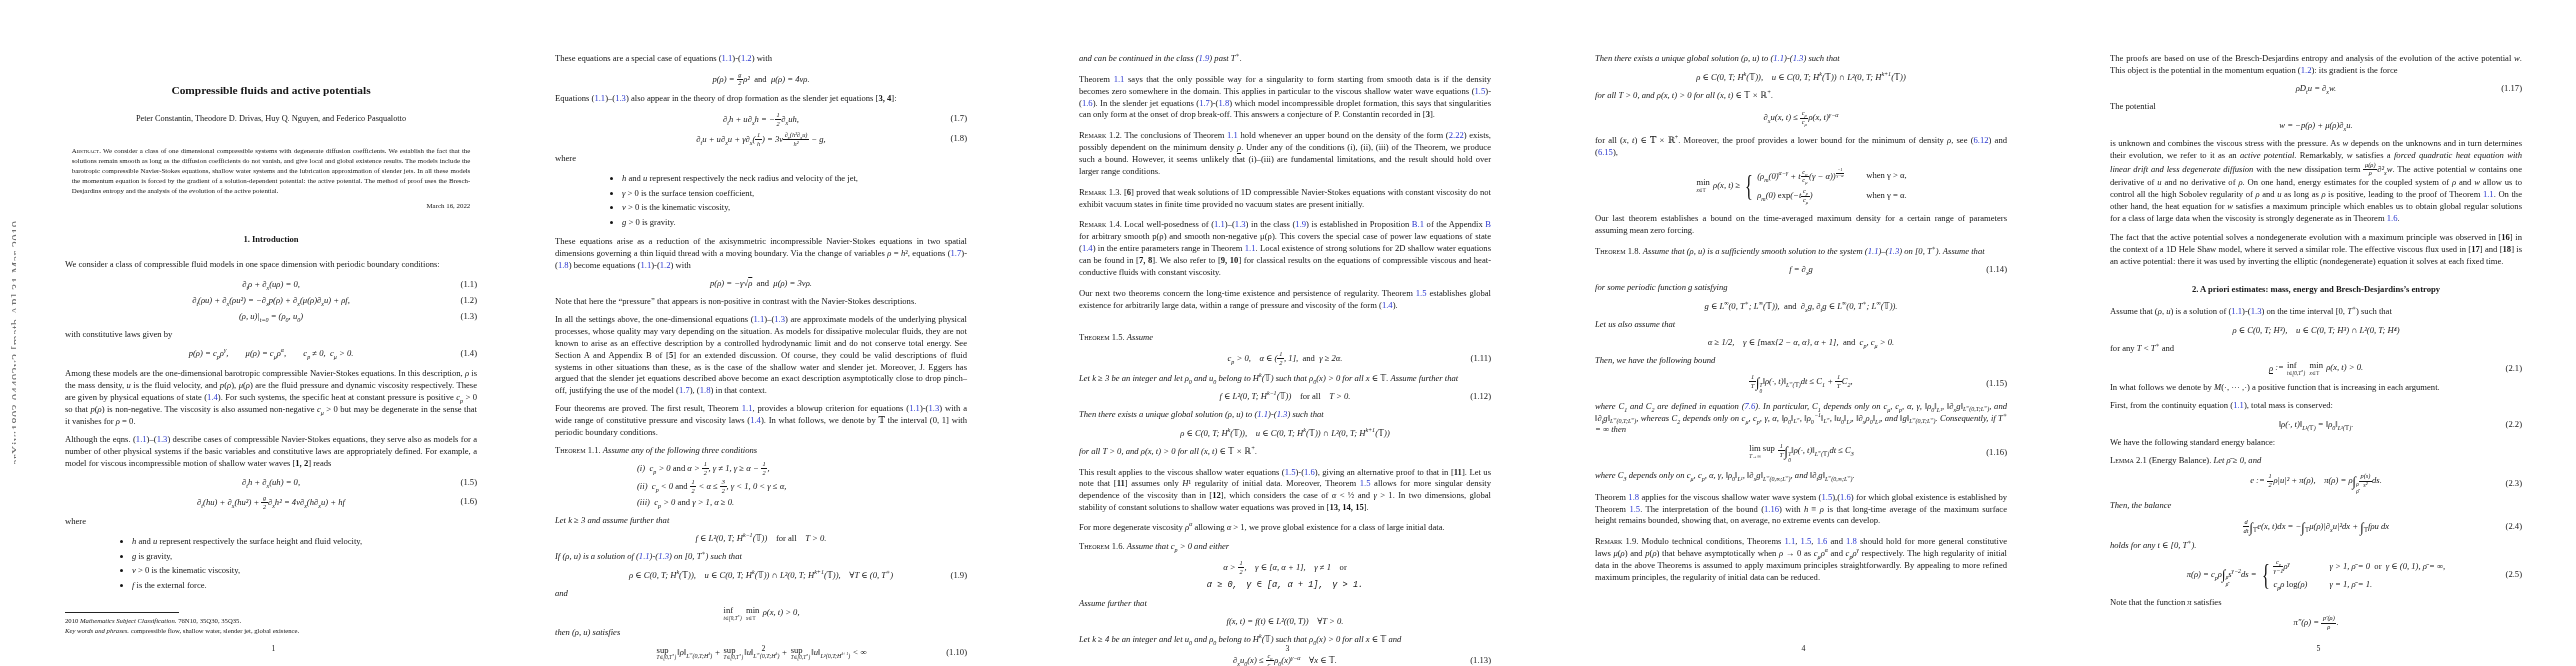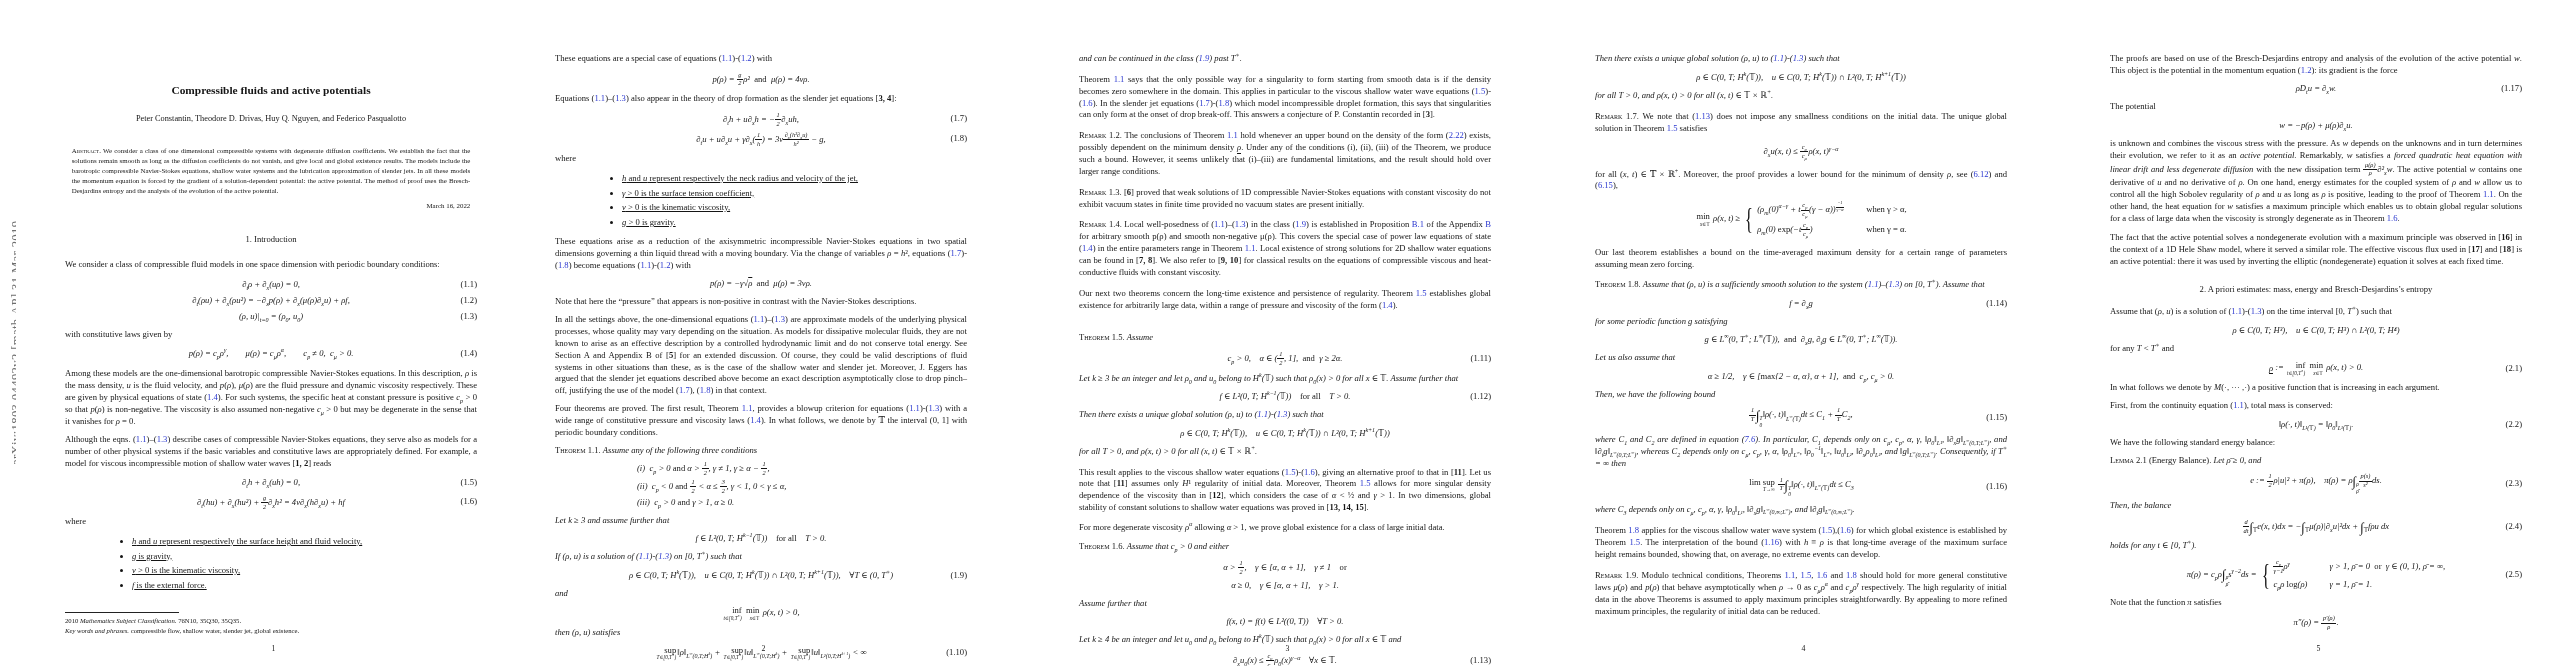--- a/index.html
+++ b/index.html
@@ -7,43 +7,43 @@
        font-family:"Liberation Serif","DejaVu Serif","DejaVu Sans",serif;color:var(--text,#151515);}
   .stamp{position:absolute;left:9px;top:143px;height:322px;writing-mode:vertical-rl;transform:rotate(180deg);
          font-size:12.8px;letter-spacing:0.3px;color:var(--stamp,#6e6e6e);white-space:nowrap;}
   .page{position:absolute;top:0;width:515px;height:667px;overflow:hidden;background:#fff;}
   .inner{box-sizing:border-box;height:100%;display:flex;flex-direction:column;padding:0 54px 32px 49px;
          font-size:8.6px;line-height:1.38;}
   .title{text-align:center;font-weight:bold;font-size:11.4px;}
   .authors{text-align:center;font-size:8.3px;margin-top:14.5px;}
   .abstract{font-size:6.9px;line-height:1.45;text-align:justify;margin-top:21px;padding:0 6.7px;}
   .date{font-size:6.9px;text-align:right;margin-top:5.6px;padding-right:6.7px;}
-  .section{text-align:center;font-weight:normal;margin-top:16.7px;}
+  .section{text-align:center;font-weight:bold;margin-top:16.7px;}
   .p,.thm{text-align:justify;margin-top:6.1px;}
   .thp{text-align:justify;margin-top:6.1px;font-style:italic;}
   .eq{position:relative;text-align:center;font-style:italic;margin-top:6.7px;}
   .eqc{display:inline-block;max-width:88%;}
   .eqn{position:absolute;right:0;top:50%;transform:translateY(-50%);font-style:normal;}
   .eni{font-style:italic;text-align:left;padding-left:82px;margin-top:2.2px;}
   ul.bl{margin:5px 0 0;padding-left:67px;}
-  ul.bl li{margin-top:2.8px;text-decoration:underline;}
+  ul.bl li{margin-top:2.8px;}
   .fnote{font-size:6.7px;line-height:1.4;}
   .frule{width:114px;border-top:0.6px solid #222;margin-bottom:2.8px;}
   .push{flex:1;}
   .gap{height:0;}
   .pnum{position:absolute;bottom:14.5px;left:0;right:0;text-align:center;font-size:7.8px;}
   .sc{font-variant:small-caps;}
   .up{font-style:normal;}
   .lk{color:var(--link,#2936cf);text-decoration:none;cursor:pointer;}
   b{font-weight:bold;}
   sub,sup{font-size:70%;line-height:0;}
   .fr{display:inline-block;vertical-align:-0.55em;text-align:center;font-size:74%;line-height:1.05;}
   .fr .tp{display:block;border-bottom:0.6px solid currentColor;padding:0 1.7px 0.6px;}
   .fr .bt{display:block;padding-top:0.6px;}
-  .op{display:inline-block;text-align:right;vertical-align:middle;line-height:1;margin:0 1.1px;}
+  .op{display:inline-block;text-align:left;vertical-align:middle;line-height:1;margin:0 1.1px;}
   .op .on{display:block;font-style:normal;}
   .op .ol{display:block;font-size:60%;margin-top:1.1px;}
   .int{font-size:155%;vertical-align:-0.18em;line-height:1;font-style:normal;}
   .ib{display:inline-flex;flex-direction:column;font-size:62%;vertical-align:-0.5em;line-height:1.2;text-align:left;}
   .cases{display:inline-flex;align-items:center;vertical-align:middle;text-align:left;}
   .cbrace{font-size:330%;font-weight:400;line-height:.85;transform:scaleX(.6);margin-right:1.1px;font-style:normal;}
   .crows{display:inline-grid;grid-template-columns:auto auto;column-gap:22px;row-gap:4.4px;align-items:center;}
   .rad{text-decoration:overline;}
   .un{border-bottom:0.6px solid currentColor;padding-bottom:0.6px;}
 </style>
@@ -135,35 +135,34 @@
           <div class="eq"><span class="eqc">c<sub>p</sub> &gt; 0, α ∈ (<span class="fr"><span class="tp">1</span><span class="bt">2</span></span>, 1], <span class="up">and</span> γ ≥ 2α.</span><span class="eqn">(1.11)</span></div>
           <div class="thp">Let k ≥ 3 be an integer and let ρ<sub>0</sub> and u<sub>0</sub> belong to H<sup>k</sup>(𝕋) such that ρ<sub>0</sub>(x) &gt; 0 for all x ∈ 𝕋.  Assume further that</div>
           <div class="eq"><span class="eqc">f ∈ L²(0, T; H<sup>k−1</sup>(𝕋)) <span class="up">for all</span> T &gt; 0.</span><span class="eqn">(1.12)</span></div>
           <div class="thp">Then there exists a unique global solution (ρ, u) to (<a class="lk">1.1</a>)-(<a class="lk">1.3</a>) such that</div>
           <div class="eq"><span class="eqc">ρ ∈ C(0, T; H<sup>k</sup>(𝕋)), u ∈ C(0, T; H<sup>k</sup>(𝕋)) ∩ L²(0, T; H<sup>k+1</sup>(𝕋))</span></div>
           <div class="thp">for all T &gt; 0, and ρ(x, t) &gt; 0 for all (x, t) ∈ 𝕋 × ℝ<sup>+</sup>.</div>
           <div class="p" style="margin-top: 9px;">This result applies to the viscous shallow water equations (<a class="lk">1.5</a>)-(<a class="lk">1.6</a>), giving an alternative proof to that in [<b>11</b>].  Let us note that [<b>11</b>] assumes only <i>H</i>¹ regularity of initial data.  Moreover, Theorem <a class="lk">1.5</a> allows for more singular density dependence of the viscosity than in [<b>12</b>], which considers the case of <i>α</i> &lt; ½ and <i>γ</i> &gt; 1.  In two dimensions, global stability of constant solutions to shallow water equations was proved in [<b>13, 14, 15</b>].</div>
           <div class="p" style="margin-top: 7.8px;">For more degenerate viscosity <i>ρ<sup>α</sup></i> allowing <i>α</i> &gt; 1, we prove global existence for a class of large initial data.</div>
           <div class="thm" style="margin-top: 7.8px;"><span class="sc">Theorem</span> 1.6. <i>Assume that c<sub>p</sub> &gt; 0 and either</i></div>
           <div class="eq"><span class="eqc">α &gt; <span class="fr"><span class="tp">1</span><span class="bt">2</span></span>, γ ∈ [α, α + 1], γ ≠ 1 <span class="up">or</span></span></div>
-          <div class="eq" style="margin-top: 4.4px;"><span class="eqc">α ≥ 0, γ ∈ [α, α + 1], γ &gt; 1.</span></div>
+          <div class="eq" style="margin-top: 4.4px; font-family: Liberation Mono, monospace;"><span class="eqc">α ≥ 0, γ ∈ [α, α + 1], γ &gt; 1.</span></div>
           <div class="thp">Assume further that</div>
           <div class="eq"><span class="eqc">f(x, t) = f(t) ∈ L²((0, T)) ∀T &gt; 0.</span></div>
           <div class="thp">Let k ≥ 4 be an integer and let u<sub>0</sub> and ρ<sub>0</sub> belong to H<sup>k</sup>(𝕋) such that ρ<sub>0</sub>(x) &gt; 0 for all x ∈ 𝕋 and</div>
           <div class="eq"><span class="eqc">∂<sub>x</sub>u<sub>0</sub>(x) ≤ <span class="fr"><span class="tp">c<sub>p</sub></span><span class="bt">c<sub>μ</sub></span></span>ρ<sub>0</sub>(x)<sup>γ−α</sup> ∀x ∈ 𝕋.</span><span class="eqn">(1.13)</span></div>
         </div>
         <div class="pnum">3</div>
       </div>
       <div class="page" style="left: 1546px;">
         <div class="inner">
           <div class="gap" style="margin-top: 53px;"></div>
           <div class="thp" style="margin-top: 0px;">Then there exists a unique global solution (ρ, u) to (<a class="lk">1.1</a>)-(<a class="lk">1.3</a>) such that</div>
           <div class="eq"><span class="eqc">ρ ∈ C(0, T; H<sup>k</sup>(𝕋)), u ∈ C(0, T; H<sup>k</sup>(𝕋)) ∩ L²(0, T; H<sup>k+1</sup>(𝕋))</span></div>
           <div class="thp">for all T &gt; 0, and ρ(x, t) &gt; 0 for all (x, t) ∈ 𝕋 × ℝ<sup>+</sup>.</div>
-          <div class="p" style="margin-top: 10px;"><span class="sc">Remark</span> 1.7.  We note that (<a class="lk">1.13</a>) does not impose any smallness conditions on the initial data.  The unique global solution in Theorem <a class="lk">1.5</a> satisfies</div>
           <div class="eq" style="margin-top: 9px;"><span class="eqc">∂<sub>x</sub>u(x, t) ≤ <span class="fr"><span class="tp">c<sub>p</sub></span><span class="bt">c<sub>μ</sub></span></span>ρ(x, t)<sup>γ−α</sup></span></div>
           <div class="p" style="margin-top: 9px;">for all (<i>x</i>, <i>t</i>) ∈ 𝕋 × ℝ<sup>+</sup>.  Moreover, the proof provides a lower bound for the minimum of density <i>ρ</i>, see (<a class="lk">6.12</a>) and (<a class="lk">6.15</a>),</div>
           <div class="eq" style="margin-top: 9px;"><span class="eqc"><span class="op"><span class="on">min</span><span class="ol">x∈𝕋</span></span> ρ(x, t) ≥ <span class="cases">
                 <span class="cbrace">{</span>
                 <span class="crows">
                   <span>(ρ<sub>m</sub>(0)<sup>α−γ</sup> + t<span class="fr"><span class="tp">c<sub>p</sub></span><span class="bt">c<sub>μ</sub></span></span>(γ − α))<sup><span class="fr"><span class="tp">−1</span><span class="bt">γ−α</span></span></sup></span>
                   <span class="up">when γ &gt; α,</span>
                   <span>ρ<sub>m</sub>(0) <span class="up">exp</span>(−t<span class="fr"><span class="tp">c<sub>p</sub></span><span class="bt">c<sub>μ</sub></span></span>)</span>
                   <span class="up">when γ = α.</span>
                 </span>

